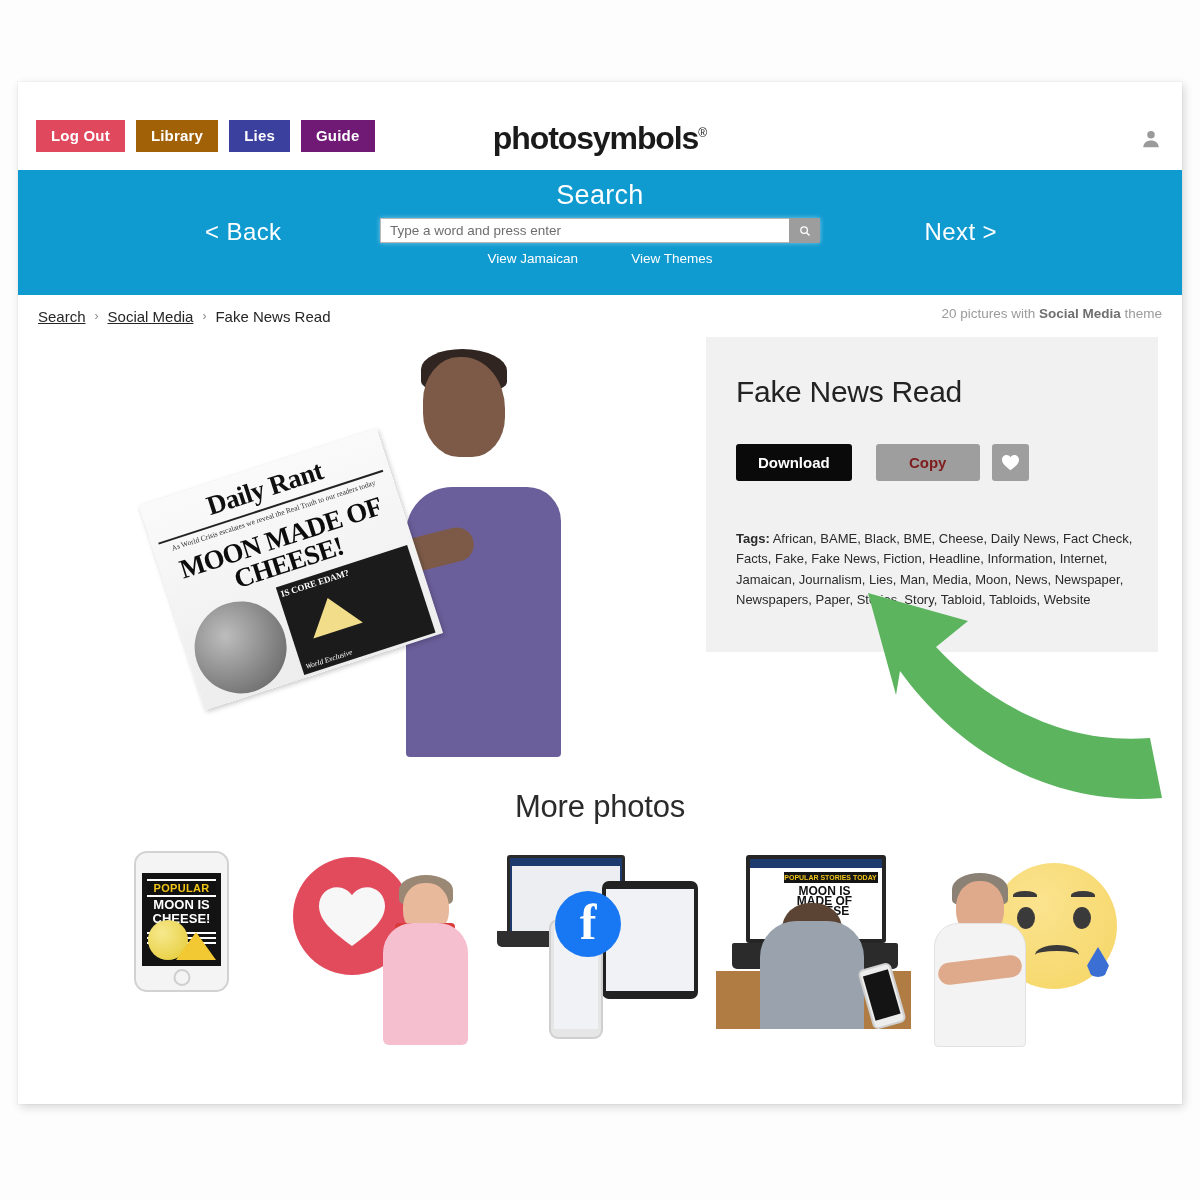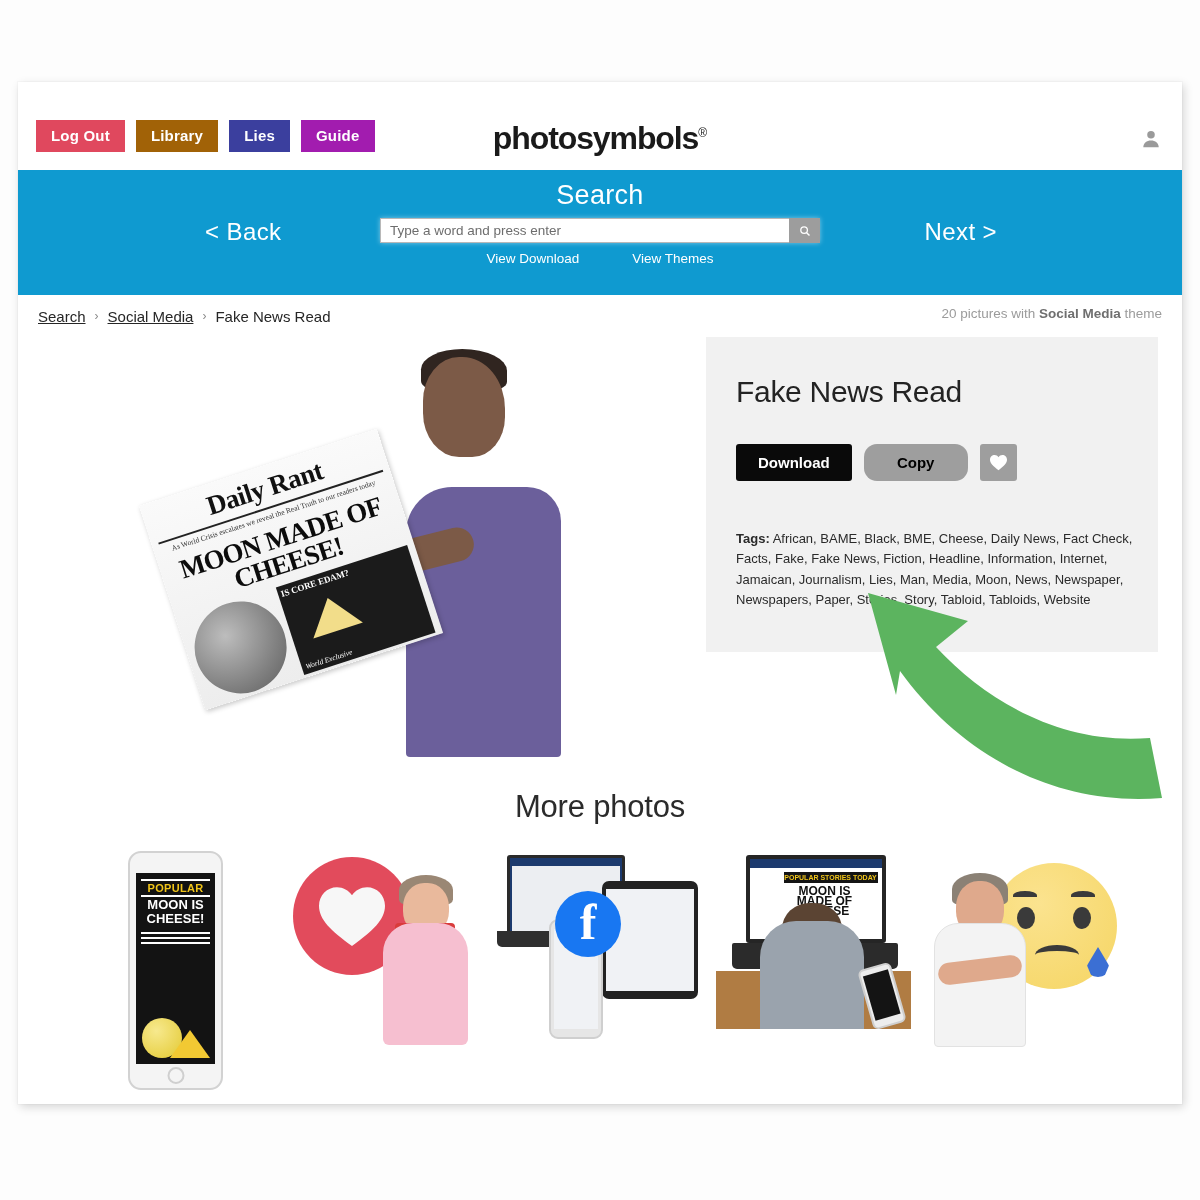--- a/index.html
+++ b/index.html
@@ -22,21 +22,21 @@
   .topbar { position: relative; height: 88px; }
   .navbtns { position: absolute; left: 18px; top: 38px; display: flex; gap: 11px; }
   .navbtn {
     border: none; color: #fff; font-weight: bold; font-size: 15px;
     border-radius: 0; padding: 0 15px; height: 32px; line-height: 32px;
     cursor: pointer; letter-spacing: .2px;
   }
   .nb-logout  { background: #e0485e; }
   .nb-library { background: #a16207; }
   .nb-saved   { background: #3b3f9e; }
-  .nb-guide   { background: #a21caf; }
+  .nb-guide   { background: #701a75; }
 
   .brand {
     position: absolute; left: 0; right: 0; top: 38px;
     text-align: center; font-size: 32px; font-weight: bold;
     letter-spacing: -1.1px; color: #1a1a1a;
   }
   .brand sup { font-size: 12px; font-weight: normal; vertical-align: super; letter-spacing: 0; }
 
   .avatar-icon {
     position: absolute; right: 20px; top: 46px;
@@ -108,22 +108,22 @@
   .detail-title {
     position: absolute; left: 30px; top: 38px;
     font-size: 30px; color: #232323; font-weight: 400; letter-spacing: -.3px;
   }
   .detail-actions { position: absolute; left: 30px; top: 107px; display: flex; gap: 12px; }
   .btn-download {
     background: #0a0a0a; color: #fff; border: none; height: 37px; padding: 0 22px;
     font-size: 15px; font-weight: bold; border-radius: 3px; cursor: pointer;
   }
   .btn-copy {
-    background: #9e9e9e; color: #000000; border: none; height: 37px; width: 104px;
-    font-size: 15px; font-weight: bold; border-radius: 13px; cursor: pointer;
+    background: #9e9e9e; color: #7f1d1d; border: none; height: 37px; width: 104px;
+    font-size: 15px; font-weight: bold; border-radius: 3px; cursor: pointer; margin-left: 12px;
   }
   .btn-fav {
     background: #9e9e9e; border: none; height: 37px; width: 37px;
     border-radius: 3px; cursor: pointer; display: flex;
     align-items: center; justify-content: center;
   }
   .tags {
     position: absolute; left: 30px; top: 192px; width: 398px;
     font-size: 13px; color: #2a2a2a; line-height: 20.3px;
   }
@@ -202,21 +202,21 @@
     position: absolute; left: 283px; top: 12px; width: 86px; height: 42px;
     background: #302520; border-radius: 48% 52% 22% 24%;
   }
   .person-arm {
     position: absolute; left: 225px; top: 200px; width: 112px; height: 34px;
     background: #7c5a47; border-radius: 18px; transform: rotate(-14deg);
   }
 
   
   .ph-frame {
-    position: absolute; left: 50px; top: 4px; width: 95px; height: 239px;
+    position: absolute; left: 56px; top: 4px; width: 95px; height: 141px;
     background: #f4f4f4; border: 2px solid #d2d2d2; border-radius: 13px;
   }
   .ph-screen {
     position: absolute; left: 6px; top: 20px; right: 6px; bottom: 24px;
     background: #131313; padding: 6px 5px; overflow: hidden;
   }
   .ph-pop {
     background: #111; color: #f0c419; font-weight: bold; font-size: 11px;
     text-align: center; border-top: 2px solid #fff; border-bottom: 2px solid #fff;
     padding: 1px 0; letter-spacing: .3px;
@@ -398,21 +398,21 @@
       <input class="search-input" type="text" placeholder="Type a word and press enter" style="">
       <button class="search-go">
         <svg width="12" height="12" viewBox="0 0 16 16">
           <circle cx="6.8" cy="6.8" r="4.4" fill="none" stroke="#fff" stroke-width="1.7"></circle>
           <line x1="10.2" y1="10.2" x2="14" y2="14" stroke="#fff" stroke-width="1.9"></line>
         </svg>
       </button>
     </div>
 
     <div class="sublinks">
-      <span>View Download</span>
+      <span>View Jamaican</span>
       <span>View Themes</span>
     </div>
   </div>
 
   <div class="crumbrow">
     <div class="crumbs">
       <a>Search</a>
       <span class="sep">›</span>
       <a>Social Media</a>
       <span class="sep">›</span>

